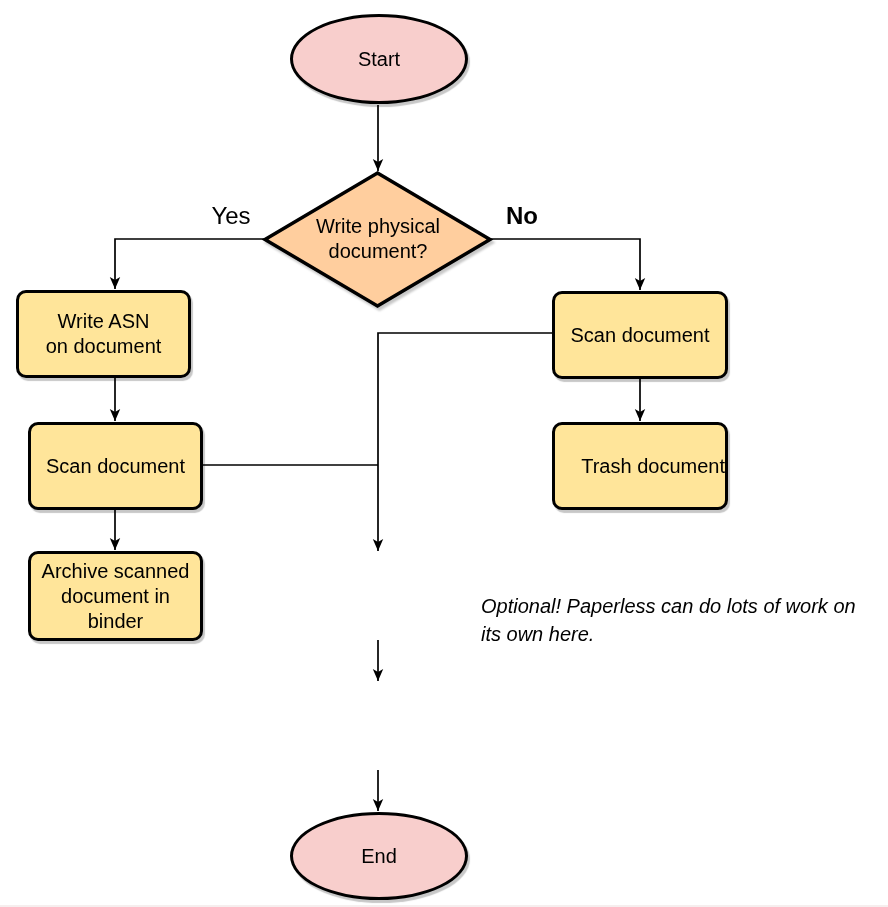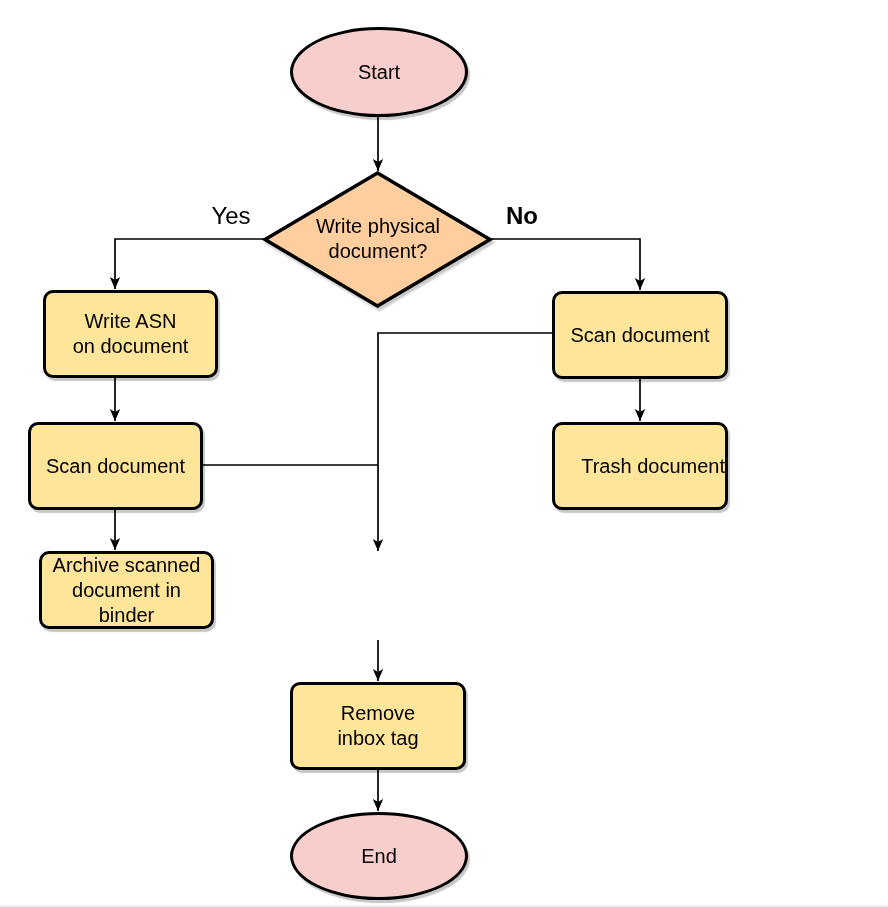--- a/index.html
+++ b/index.html
@@ -107,61 +107,59 @@
     <polyline class="wire" points="489,239 640,239 640,290" marker-end="url(#arrow)"></polyline>
     <polyline class="wire" points="640,379 640,421" marker-end="url(#arrow)"></polyline>
     <polyline class="wire" points="552,333 378,333 378,551" marker-end="url(#arrow)"></polyline>
     <polyline class="wire" points="203,465 378,465"></polyline>
     <polyline class="wire" points="378,640 378,681" marker-end="url(#arrow)"></polyline>
     <polyline class="wire" points="378,770 378,811" marker-end="url(#arrow)"></polyline>
 
     <polygon class="diamond-shape" points="377.5,173 490,239.5 377.5,306 265,239.5"></polygon>
   </svg>
 
-  <div class="node ellipse" style="left:290px; top:27px; width:178px; height:90px;text-align:center;">
+  <div class="node ellipse" style="left:290px; top:14px; width:178px; height:90px;text-align:center;">
     <span>Start</span>
   </div>
 
   <div class="node diamond-label" style="left:278px; top:214px; width:200px; height:50px;">
     <span>Write physical
 document?</span>
   </div>
 
   <div class="edge-label" style="left:206px; top:206px; width:50px;">Yes</div>
 
   <div class="edge-label" style="left:498px; top:206px; width:48px;font-weight:bold;">No</div>
 
-  <div class="node rect" style="left:43px; top:290px; width:175px; height:88px;">
+  <div class="node rect" style="left:16px; top:290px; width:175px; height:88px;">
     <span>Write ASN
 on document</span>
   </div>
 
   <div class="node rect" style="left:28px; top:422px; width:175px; height:88px;">
     <span>Scan document</span>
   </div>
 
-  <div class="node rect" style="left:28px; top:551px; width:175px; height:78px;margin-left:11px;">
+  <div class="node rect" style="left:28px; top:551px; width:175px; height:90px;">
     <span>Archive scanned
 document in
 binder</span>
   </div>
 
   <div class="node rect" style="left:552px; top:291px; width:176px; height:88px;">
     <span>Scan document</span>
   </div>
 
   <div class="node rect" style="left:552px; top:422px; width:176px; height:88px;justify-content:flex-end;">
     <span>Trash document</span>
   </div>
 
 
+  <div class="annotation">Optional! Paperless can do lots of work on
+its own here.</div>
 
-  <div class="node rect" style="left:290px; top:682px; width:176px; height:88px;">
-    <span>Remove
-inbox tag</span>
-  </div>
 
   <div class="node ellipse" style="left:290px; top:812px; width:178px; height:88px;align-items:center;">
     <span>End</span>
   </div>
 
   <div class="bottom-rule"></div>
 </div>
 
 </body></html>

